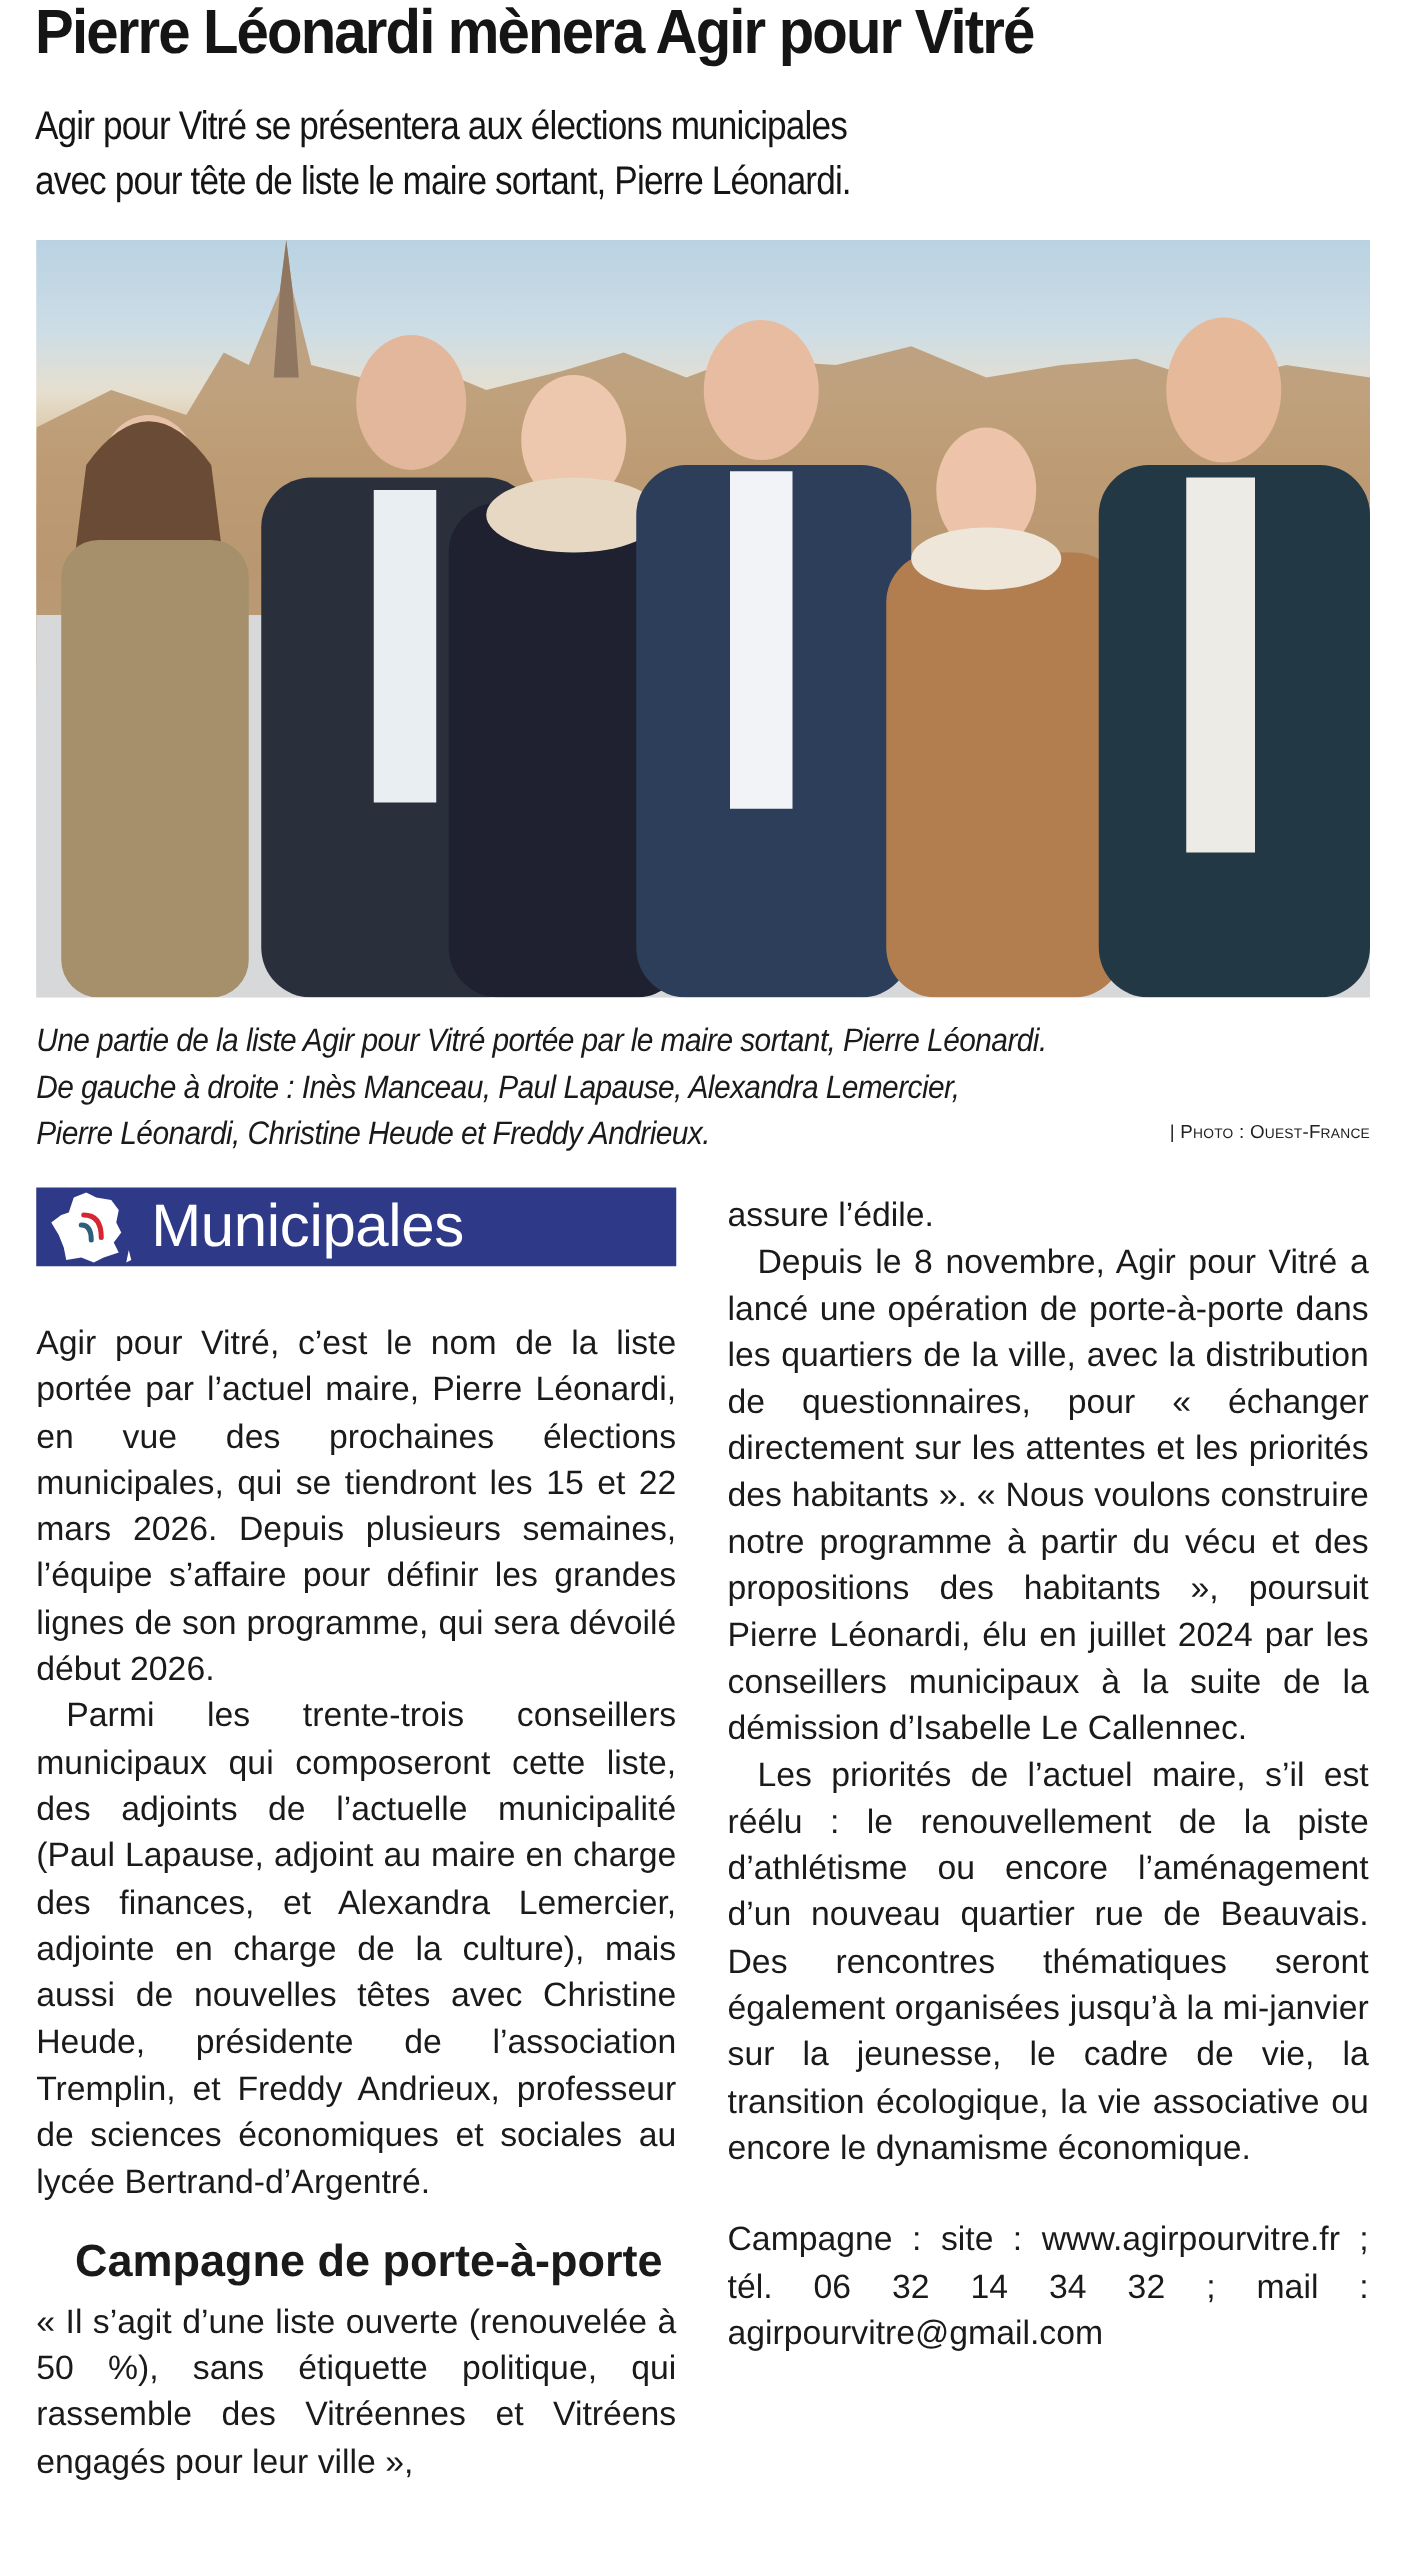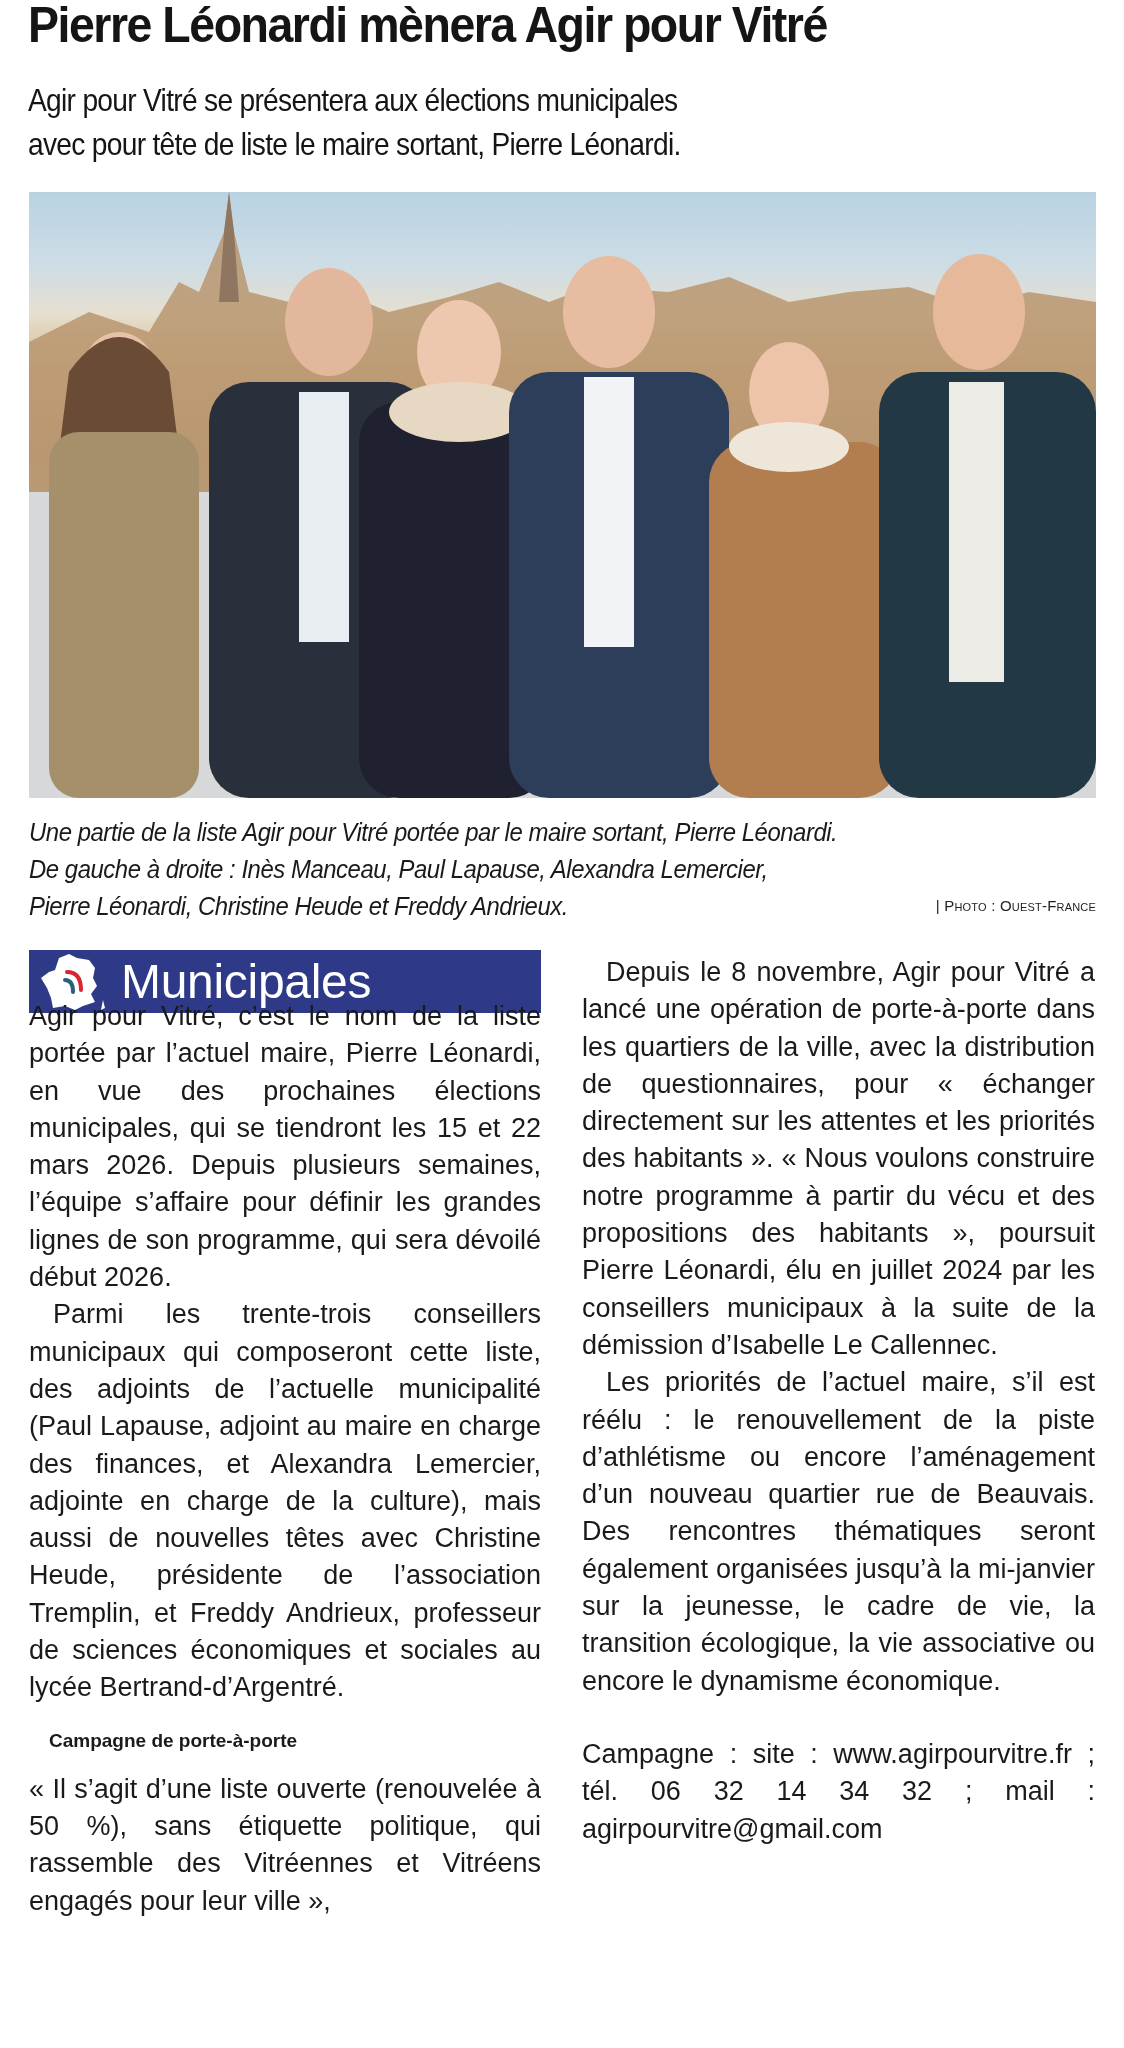--- a/index.html
+++ b/index.html
@@ -39,27 +39,27 @@
       background: #2e3a87; display: flex; align-items: center;
     }
     .rubric .map { width: 70px; height: 63px; position: relative; margin-left: 8px; }
     .rubric .label {
       color: #ffffff; font-size: 48px; margin-left: 14px; letter-spacing: -0.3px;
     }
     .col {
       position: absolute; font-size: 27px; line-height: 37.3px; color: #1a1a1a;
       text-align: justify;
     }
-    .col-left { left: 29px; top: 998px; width: 512px; }
+    .col-left { left: 29px; top: 1056px; width: 512px; }
     .col-right { left: 582px; top: 954px; width: 513px; }
     .col p { margin: 0; text-indent: 0; }
     .col p.indent { text-indent: 24px; }
     .bold { font-weight: normal; }
     .subhead {
-      font-size: 19px; font-weight: bold; margin: 14px 0 10px 0;
+      font-size: 36px; font-weight: bold; text-align: center; margin: 24px 0 10px 0;
       line-height: 40px; padding-left: 20px;
     }
     .signature { text-align: right; font-weight: bold; }
     .contact { margin-top: 36px !important; }
   </style>
 </head>
 <body>
 
 <h1 class="headline">Pierre Léonardi mènera Agir pour Vitré</h1>
 
@@ -129,16 +129,17 @@
 </div>
 
 <div class="col col-left">
   <p>Agir pour Vitré, c’est le nom de la liste portée par l’actuel maire, Pierre Léonardi, en vue des prochaines élections municipales, qui se tiendront les 15 et 22 mars 2026. Depuis plusieurs semaines, l’équipe s’affaire pour définir les grandes lignes de son programme, qui sera dévoilé début 2026.</p>
   <p class="indent">Parmi les trente-trois conseillers municipaux qui composeront cette liste, des adjoints de l’actuelle municipalité (Paul Lapause, adjoint au maire en charge des finances, et Alexandra Lemercier, adjointe en charge de la culture), mais aussi de nouvelles têtes avec Christine Heude, présidente de l’association Tremplin, et Freddy Andrieux, professeur de sciences économiques et sociales au lycée Bertrand-d’Argentré.</p>
   <div class="subhead">Campagne de porte-à-porte</div>
   <p class="bold">« Il s’agit d’une liste ouverte (renouvelée à 50 %), sans étiquette politique, qui rassemble des Vitréennes et Vitréens engagés pour leur ville »,</p>
 </div>
 
 <div class="col col-right">
+  <p>assure l’édile.</p>
   <p class="indent"><span>Depuis le 8 novembre, Agir pour Vitré a lancé une opération de porte-à-porte dans les quartiers de la ville, avec la distribution de questionnaires, pour </span><span class="bold">« échanger directement sur les attentes et les priorités des habitants ». « Nous voulons construire notre programme à partir du vécu et des propositions des habitants »,</span><span> poursuit Pierre Léonardi, élu en juillet 2024 par les conseillers municipaux à la suite de la démission d’Isabelle Le Callennec.</span></p>
   <p class="indent">Les priorités de l’actuel maire, s’il est réélu : le renouvellement de la piste d’athlétisme ou encore l’aménagement d’un nouveau quartier rue de Beauvais. Des rencontres thématiques seront également organisées jusqu’à la mi-janvier sur la jeunesse, le cadre de vie, la transition écologique, la vie associative ou encore le dynamisme économique.</p>
   <p class="contact"><span class="bold">Campagne :</span><span> site : www.agirpourvitre.fr ; tél. 06 32 14 34 32 ; mail : agirpourvitre@gmail.com</span></p>
 </div>
 
 </body></html>

